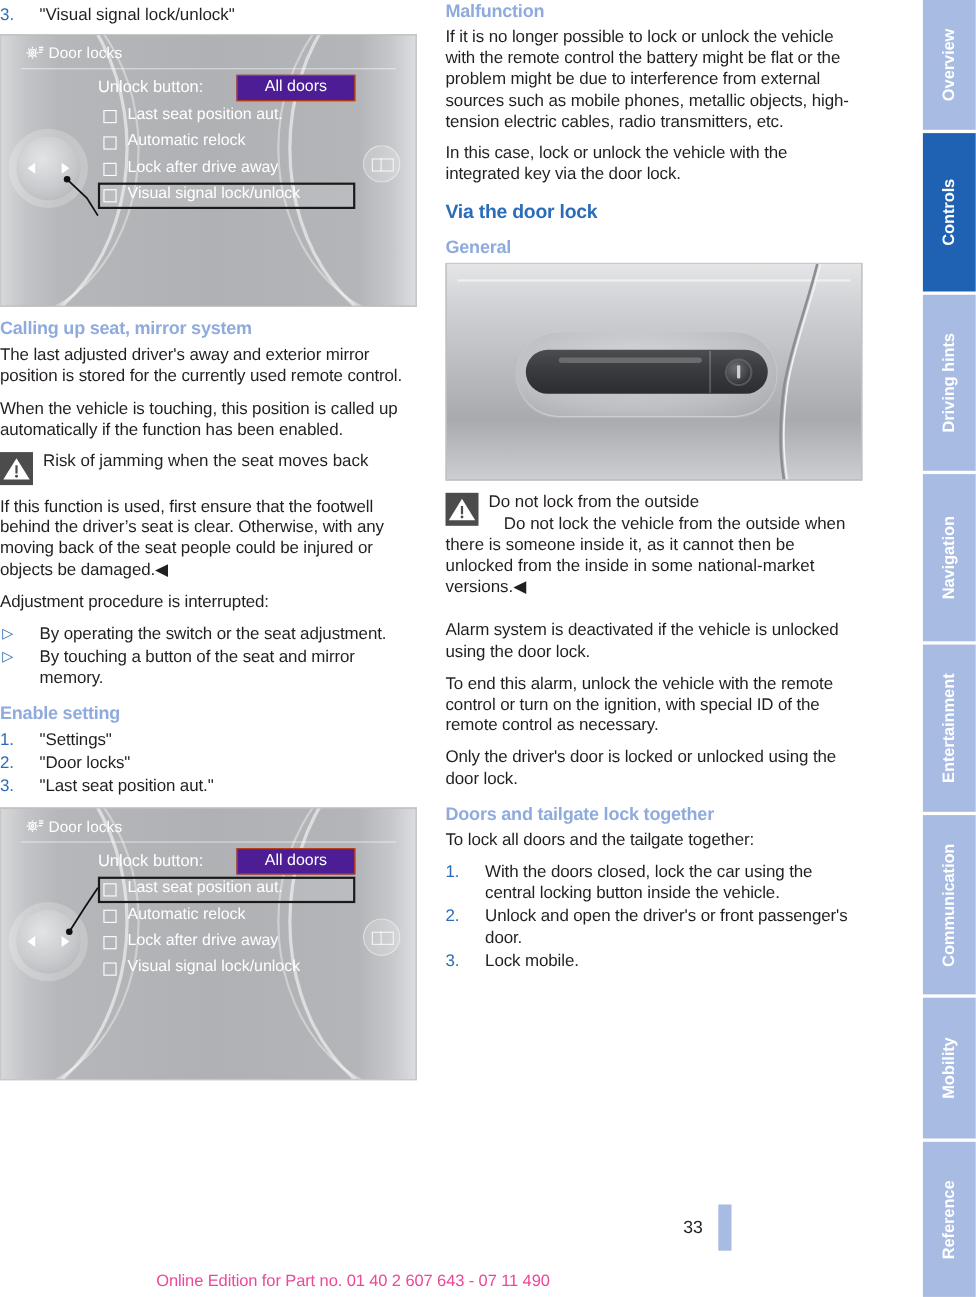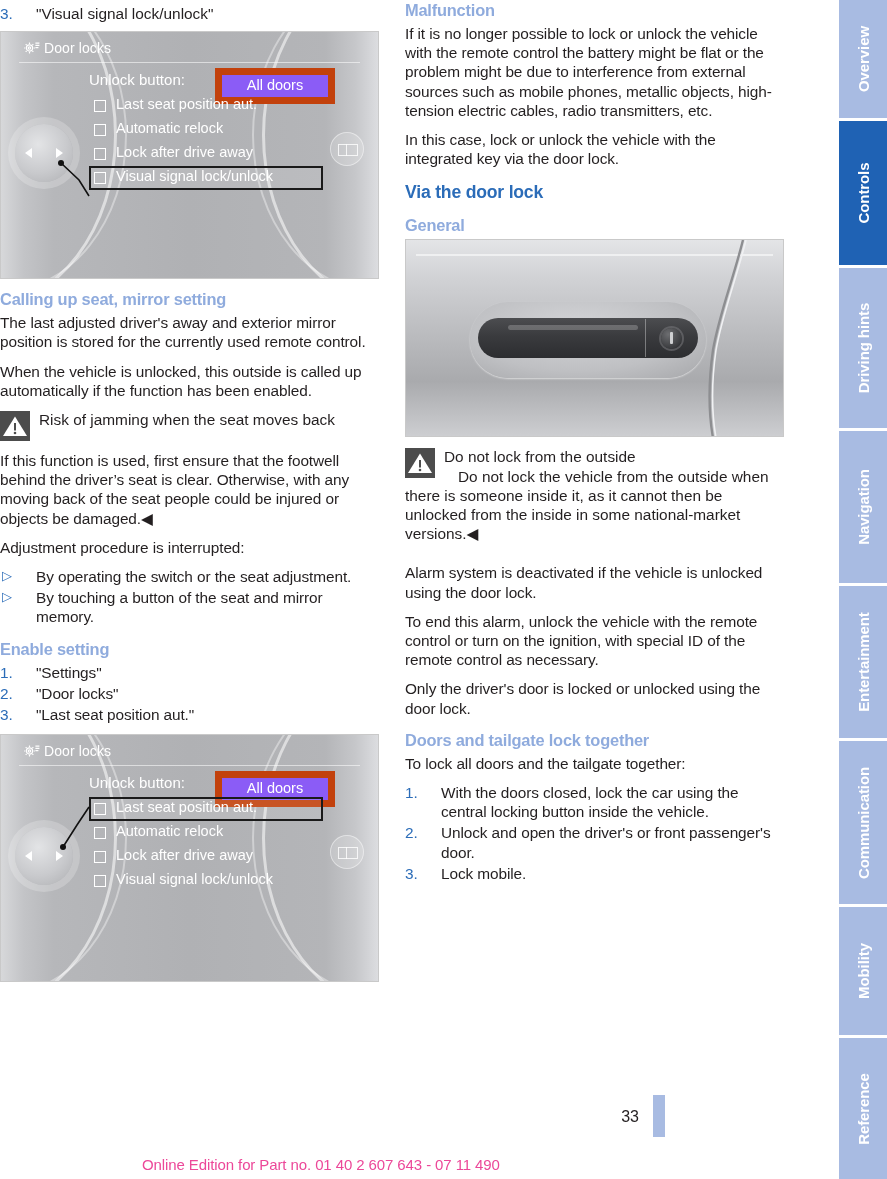--- a/index.html
+++ b/index.html
@@ -183,22 +183,22 @@
     height: 26px;
     margin-left: 88px;
   }
   .row-unlock .lbl {
     position: absolute; left: 0; top: 3px;
     color: #ffffff; font-size: 15px;
   }
   .row-unlock .valbox {
     position: absolute; left: 126px; top: 0;
     width: 106px; height: 22px;
-    background: #8b5cf6;
-    border: 7px solid #c2410c;
+    background: #4c1d95;
+    border: 1px solid #c2410c;
   }
   .row-unlock .valbox span {
     position: absolute; left: 0; right: 0; top: 2px;
     text-align: center;
     color: #ffffff; font-size: 14.5px;
   }
   .opt-row {
     position: relative;
     height: 24px;
     margin-left: 88px;
@@ -456,23 +456,23 @@
         <div class="side-btn">
             <i></i>
           </div>
 
         <svg class="leader">
           <polyline points="60,131 78,148 88,164" fill="none" stroke="#111111" stroke-width="1.6"></polyline>
           <circle cx="60" cy="131" r="3" fill="#111111"></circle>
         </svg>
       </div>
 
-      <div class="h3 tight">Calling up seat, mirror setting</div>
+      <div class="h3 tight">Calling up seat, mirror system</div>
       <p>The last adjusted driver's away and exterior mirror position is stored for the currently used remote control.</p>
-      <p>When the vehicle is unlocked, this outside is called up automatically if the function has been enabled.</p>
+      <p>When the vehicle is touching, this position is called up automatically if the function has been enabled.</p>
 
       <div class="warn-wrap clearfix">
         <span class="warn-icon">
           <svg width="30" height="30" viewBox="0 0 30 30">
             <polygon points="15,5.5 27,25 3,25" fill="#ffffff"></polygon>
             <rect x="14" y="12" width="2" height="7.5" fill="#4c4c4c"></rect>
             <circle cx="15" cy="22" r="1.3" fill="#4c4c4c"></circle>
           </svg>
         </span>
         <div class="warn-title">Risk of jamming when the seat moves back</div>

